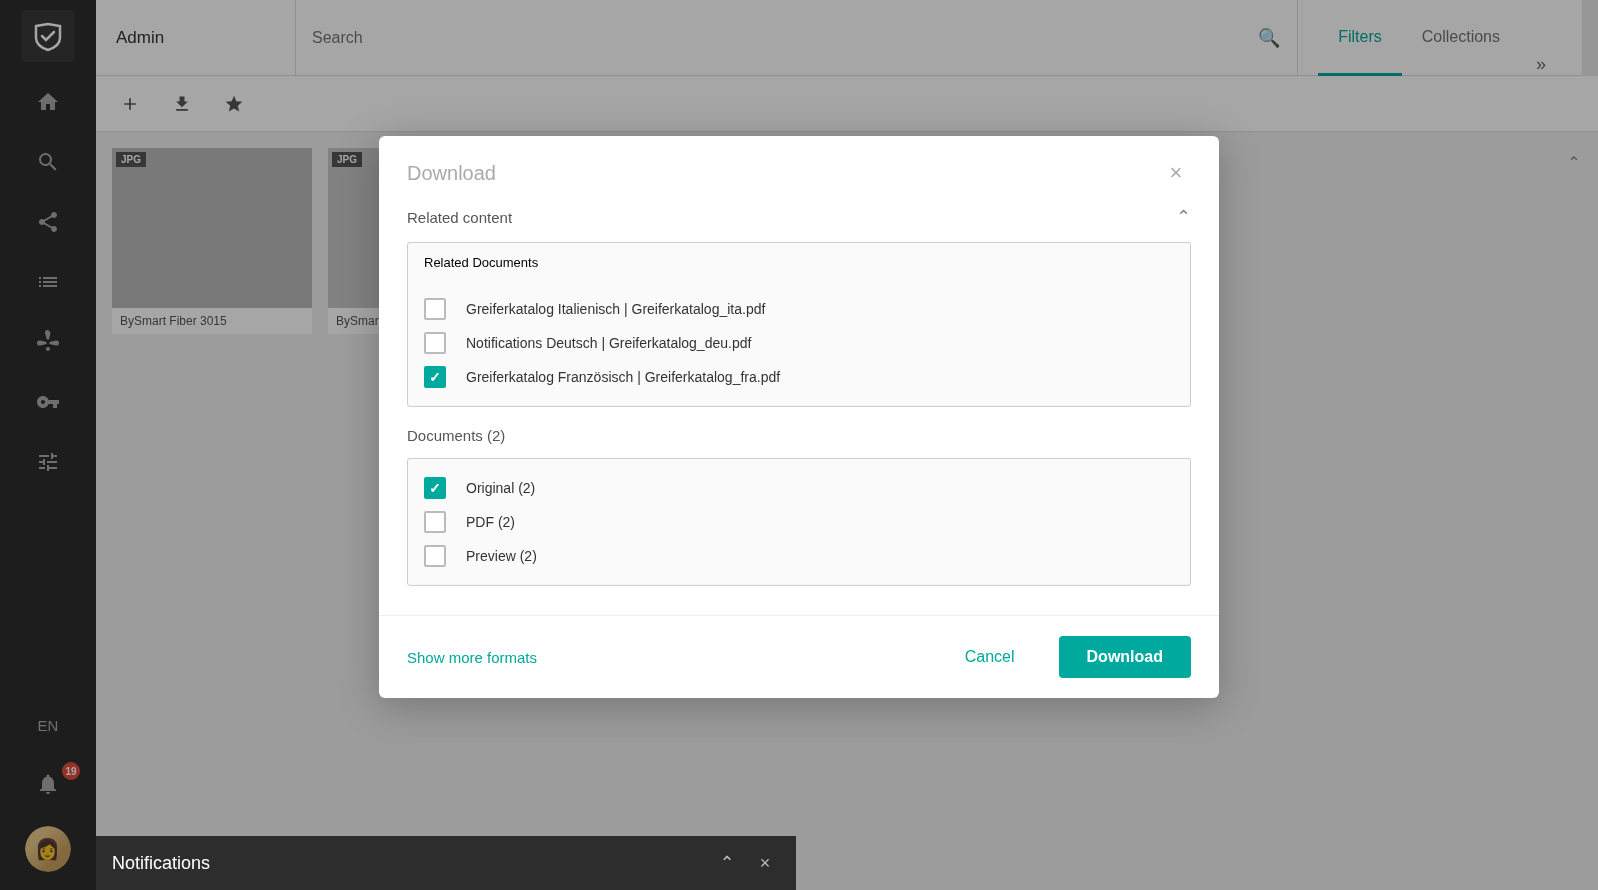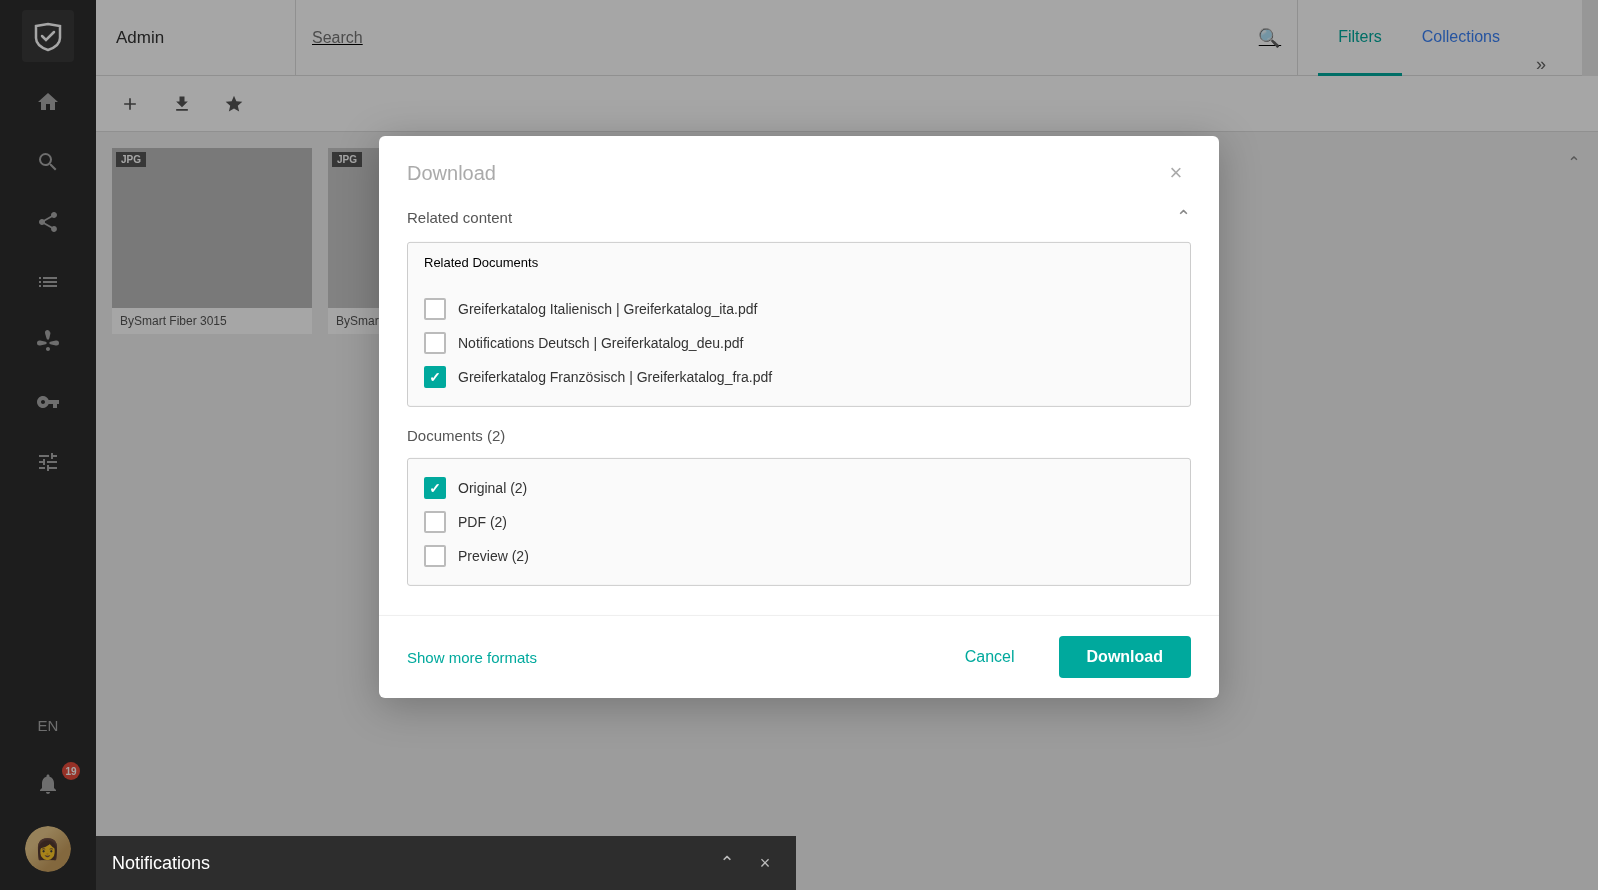--- a/index.html
+++ b/index.html
@@ -55,33 +55,33 @@
       position: absolute; left: 96px; top: 0; right: 16px; height: 76px;
       background: white; display: flex; align-items: center; border-bottom: 1px solid #ddd; z-index: 5;
     }
     .topbar-admin {
       padding: 0 20px; font-size: 17px; color: #333; font-weight: 500;
       border-right: 1px solid #ddd; min-width: 200px; height: 100%;
       display: flex; align-items: center;
     }
     .topbar-search {
       flex: 1; display: flex; align-items: center; padding: 0 16px; gap: 12px;
-      border-right: 1px solid #ddd; height: 100%; text-decoration: underline;
+      border-right: 1px solid #ddd; height: 100%;
     }
     .topbar-search input {
       flex: 1; border: none; outline: none; font-size: 16px; color: #555;
       background: transparent;
     }
     .topbar-search-icon { color: #555; font-size: 18px; }
     .topbar-tabs {
       display: flex; align-items: flex-end; height: 100%; padding: 0 20px;
     }
     .topbar-tab {
       padding: 0 20px; height: 100%; display: flex; align-items: center;
-      font-size: 16px; color: #3b82f6; cursor: pointer; border-bottom: 3px solid transparent;
+      font-size: 16px; color: #737373; cursor: pointer; border-bottom: 3px solid transparent;
       position: relative; top: 1px;
     }
     .topbar-tab.active { color: #00a99d; border-bottom: 3px solid #00a99d; font-weight: 500; }
     .topbar-chevron {
       display: flex; align-items: center; padding: 0 16px; color: #666; font-size: 18px;
     }
 
     
     .main-content {
       position: absolute; left: 96px; top: 76px; right: 0; bottom: 0;
@@ -133,21 +133,21 @@
       margin-bottom: 14px;
     }
     .section-title { font-size: 15px; color: #555; font-weight: 500; }
     .section-collapse { cursor: pointer; color: #888; font-size: 18px; }
     .subsection {
       border: 1px solid #ccc; border-radius: 3px; padding: 12px 16px; margin-bottom: 0;
       background: #fafafa;
     }
     .subsection-title { font-size: 13px; color: #000000; margin-bottom: 22px; font-weight: 400; }
     .checkbox-row {
-      display: flex; align-items: center; gap: 12px; padding: 6px 0;
+      display: flex; align-items: center; gap: 20px; padding: 6px 0;
     }
     .checkbox-box {
       width: 22px; height: 22px; border: 2px solid #bbb; border-radius: 2px;
       display: flex; align-items: center; justify-content: center; flex-shrink: 0;
       background: white; cursor: pointer;
     }
     .checkbox-box.checked { background: #00a99d; border-color: #00a99d; }
     .checkbox-box.checked::after {
       content: '✓'; color: white; font-size: 14px; font-weight: bold;
     }

